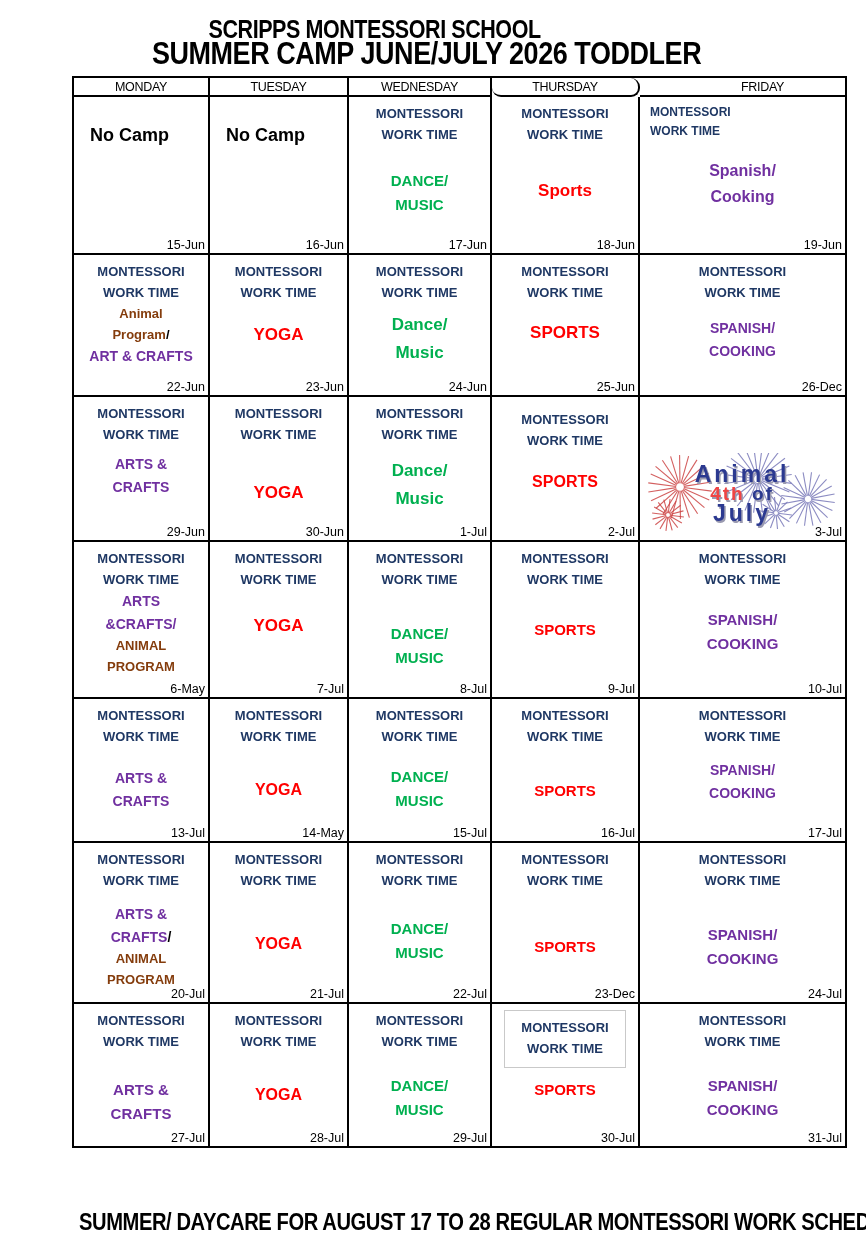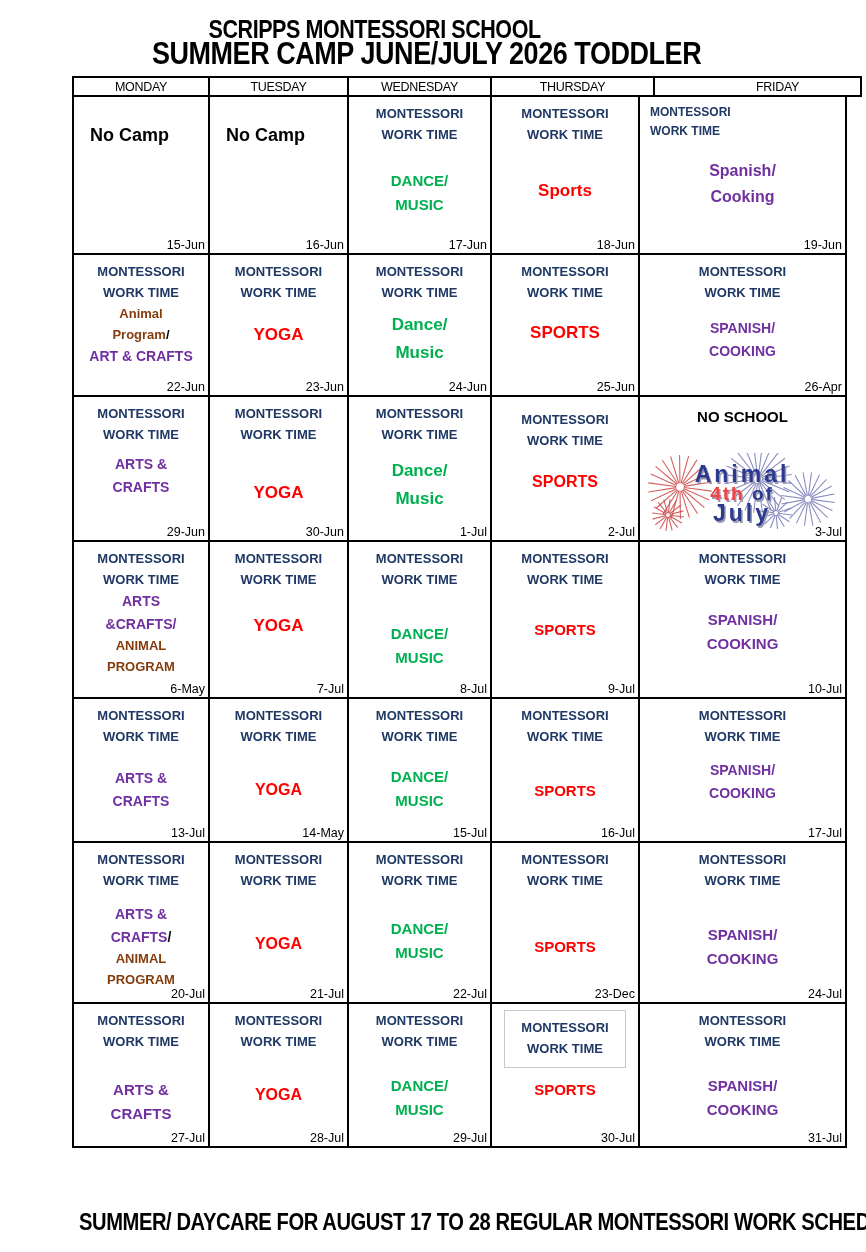--- a/index.html
+++ b/index.html
@@ -56,21 +56,21 @@
 <body>
 
 <div class="title-row t1"><span>SCRIPPS MONTESSORI SCHOOL</span></div>
 <div class="title-row t2"><span>SUMMER CAMP JUNE/JULY 2026 TODDLER</span></div>
 
 <div class="calendar">
   <div class="hdr-row">
     <div class="day-hdr" style="width: 136px;">MONDAY</div>
     <div class="day-hdr" style="width: 139px;">TUESDAY</div>
     <div class="day-hdr" style="width: 143px;">WEDNESDAY</div>
-    <div class="day-hdr" style="width: 163px;">THURSDAY</div>
+    <div class="day-hdr" style="width: 148px; border-radius: 9px;">THURSDAY</div>
     <div class="day-hdr" style="width: 207px; padding-left: 40px;">FRIDAY</div>
   </div>
   <div id="calendar-body">
       <div class="week-row">
         <div class="cell" style="width: 136px; height: 158px;">
           <div class="line" style="font-size: 18px; margin-top: 18px; text-align: left; margin-left: 16px; margin-right: 0px; color: rgb(0, 0, 0);">No Camp</div>
           <div class="date">15-Jun</div>
         </div>
         <div class="cell" style="width: 139px; height: 158px;">
           <div class="line" style="font-size: 18px; margin-top: 18px; text-align: left; margin-left: 16px; margin-right: 0px; color: rgb(0, 0, 0);">No Camp</div>
@@ -115,21 +115,21 @@
         </div>
         <div class="cell" style="width: 148px; height: 142px;">
           <div class="line" style="font-size: 13px; max-width: 108px; margin-left: auto; margin-right: auto; color: rgb(31, 56, 100);">MONTESSORI WORK TIME</div>
           <div class="line" style="font-size: 17px; margin-top: 16px; color: rgb(255, 0, 0);">SPORTS</div>
           <div class="date">25-Jun</div>
         </div>
         <div class="cell" style="width: 207px; height: 142px;">
           <div class="line" style="font-size: 13px; max-width: 108px; margin-left: auto; margin-right: auto; color: rgb(31, 56, 100);">MONTESSORI WORK TIME</div>
           <div class="line" style="font-size: 14px; margin-top: 14px; color: rgb(112, 48, 160);">SPANISH/</div>
           <div class="line" style="font-size: 14px; color: rgb(112, 48, 160);">COOKING</div>
-          <div class="date">26-Apr</div>
+          <div class="date">26-Dec</div>
         </div>
       </div>
       <div class="week-row">
         <div class="cell" style="width: 136px; height: 145px;">
           <div class="line" style="font-size: 13px; max-width: 108px; margin-left: auto; margin-right: auto; color: rgb(31, 56, 100);">MONTESSORI WORK TIME</div>
           <div class="line" style="font-size: 14px; margin-top: 8px; color: rgb(112, 48, 160);">ARTS &amp;</div>
           <div class="line" style="font-size: 14px; color: rgb(112, 48, 160);">CRAFTS</div>
           <div class="date">29-Jun</div>
         </div>
         <div class="cell" style="width: 139px; height: 145px;">
@@ -142,21 +142,20 @@
           <div class="line" style="font-size: 17px; margin-top: 12px; color: rgb(0, 176, 80);">Dance/</div>
           <div class="line" style="font-size: 17px; color: rgb(0, 176, 80);">Music</div>
           <div class="date">1-Jul</div>
         </div>
         <div class="cell" style="width: 148px; height: 145px;">
           <div class="line" style="font-size: 13px; margin-top: 6px; max-width: 108px; margin-left: auto; margin-right: auto; color: rgb(31, 56, 100);">MONTESSORI WORK TIME</div>
           <div class="line" style="font-size: 16px; margin-top: 18px; color: rgb(255, 0, 0);">SPORTS</div>
           <div class="date">2-Jul</div>
         </div>
         <div class="cell" style="width: 207px; height: 145px;">
-          <div class="line" style="font-size: 15px; margin-top: 2px; color: rgb(0, 0, 0);">NO SCHOOL</div>
           <div class="fireworks-wrap">
             <svg width="192" height="82">
               <line x1="37.807597671864784" y1="34.49779510765963" x2="65.72998059887323" y2="38.14829256383024" stroke="#CC4444" stroke-width="1.1" opacity="0.85"></line>
               <line x1="37.51311812404108" y1="35.550355135617025" x2="63.27598436700899" y2="46.91962613014189" stroke="#CC4444" stroke-width="1.1" opacity="0.85"></line>
               <line x1="36.934026639125534" y1="36.477314610803745" x2="58.45022199271278" y2="54.64428842336457" stroke="#CC4444" stroke-width="1.1" opacity="0.85"></line>
               <line x1="36.11723776523634" y1="37.203576789380435" x2="51.643648043636134" y2="60.69647324483694" stroke="#CC4444" stroke-width="1.1" opacity="0.85"></line>
               <line x1="35.12892287930552" y1="37.67030422888628" x2="43.40769066087931" y2="64.58586857405237" stroke="#CC4444" stroke-width="1.1" opacity="0.85"></line>
               <line x1="34.04914937565625" y1="37.8396854479075" x2="34.409578130468724" y2="65.99737873256248" stroke="#CC4444" stroke-width="1.1" opacity="0.85"></line>
               <line x1="32.9653940818939" y1="37.69799818742787" x2="25.378284015782498" y2="64.81665156189894" stroke="#CC4444" stroke-width="1.1" opacity="0.85"></line>
               <line x1="31.96545640657819" y1="37.25672110664488" x2="17.04547005481827" y2="61.139342555374036" stroke="#CC4444" stroke-width="1.1" opacity="0.85"></line>

